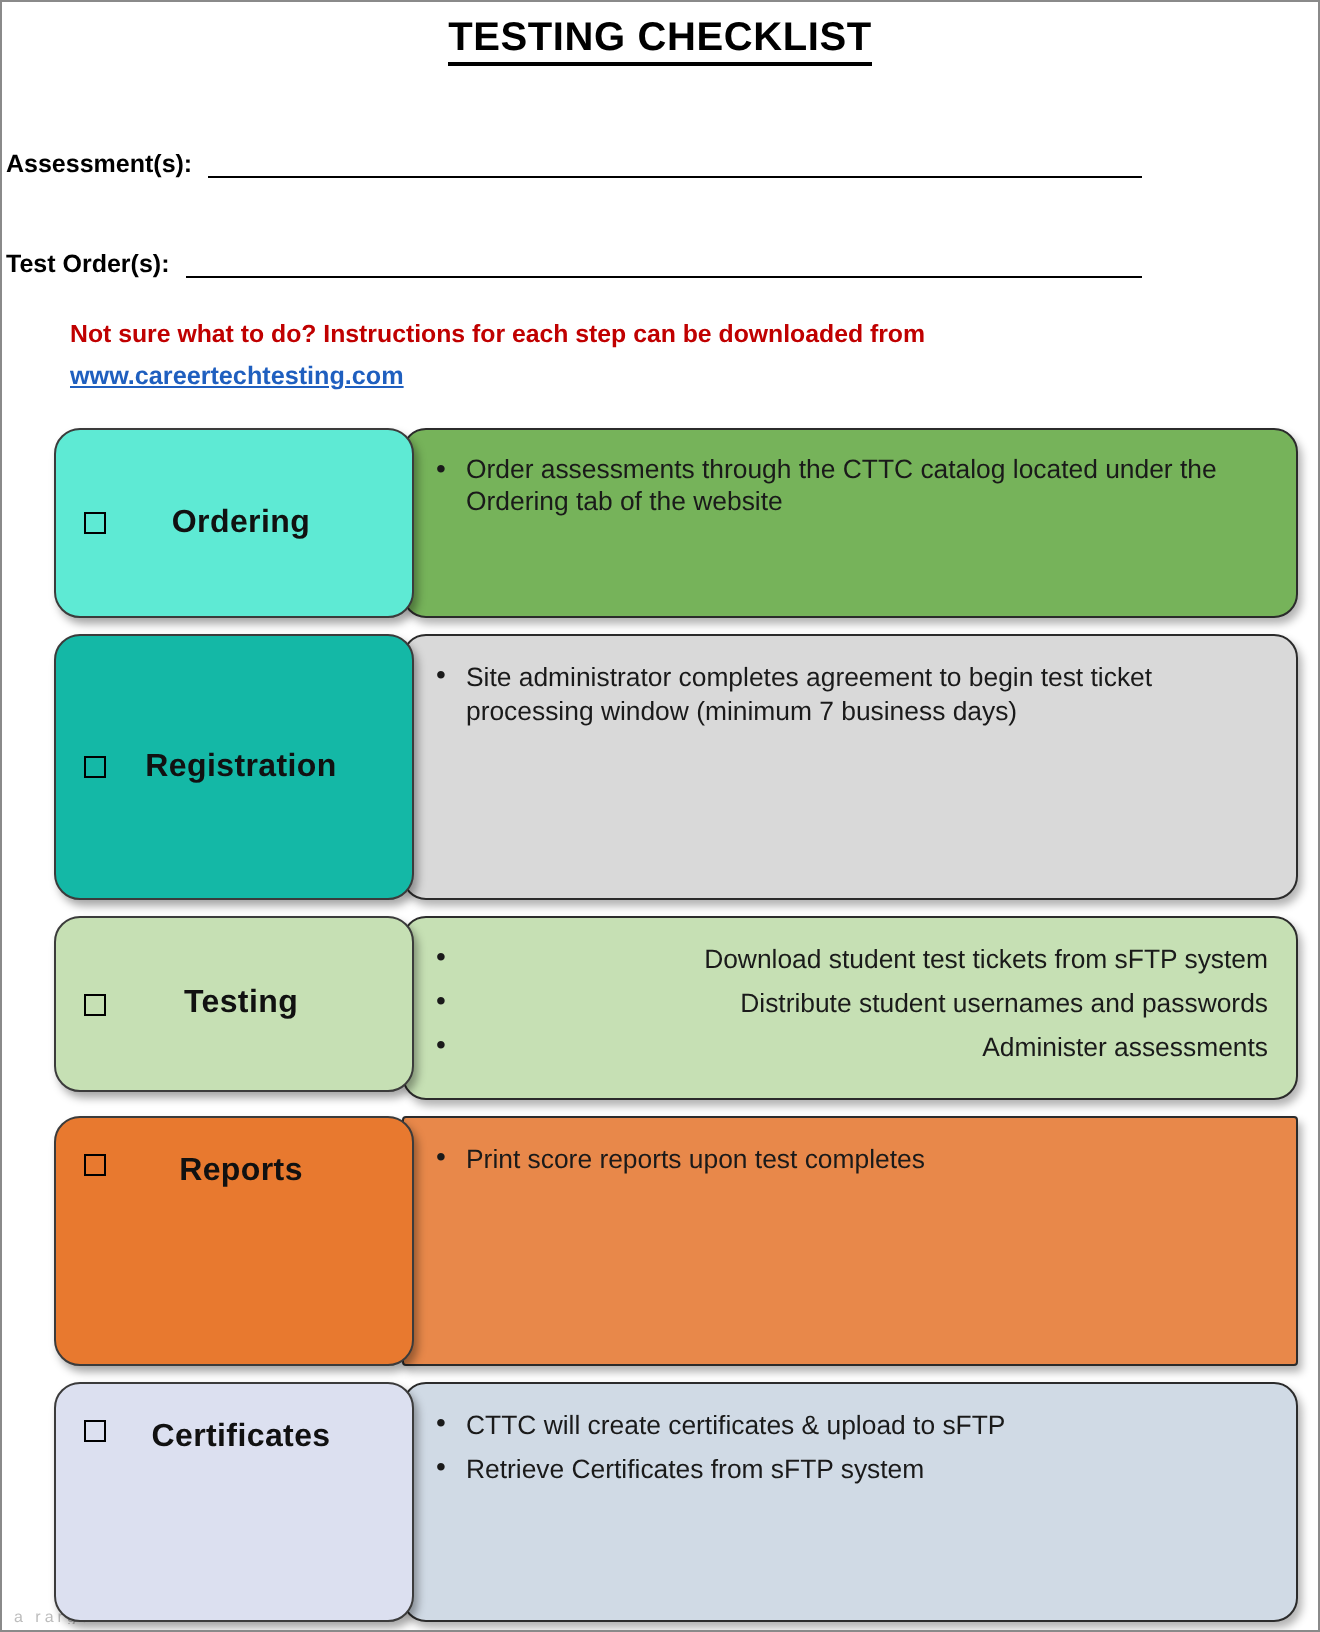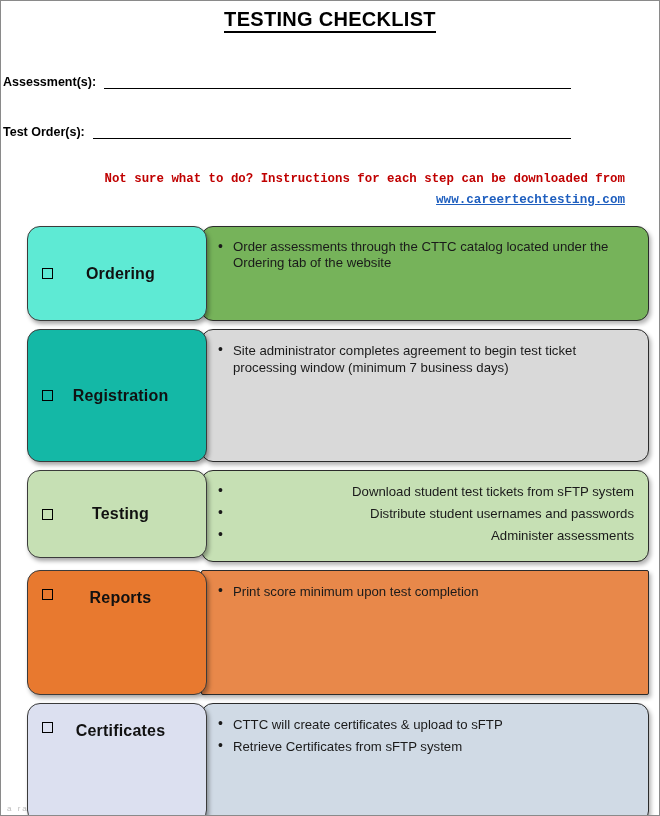--- a/index.html
+++ b/index.html
@@ -49,28 +49,27 @@
     line-height: 14px;
   }
   .field-line {
     flex: 1 1 auto;
     border-bottom: 1.4px solid #000;
     height: 13px;
     margin-left: 8px;
   }
 
   .notice {
-    margin-top: 32px;
-    text-align: right;
+    margin-top: 20px;
+    text-align: left;
     font-size: 12.4px;
     font-weight: bold;
     color: #C00000;
     line-height: 17px;
     padding: 0 34px;
-    font-family: Liberation Mono, monospace;
   }
   .notice-link {
     display: block;
     margin-top: 4px;
     font-size: 12.6px;
     font-weight: bold;
     color: #1F5FBF;
     text-decoration: underline;
   }
 
@@ -219,21 +218,21 @@
         </ul>
       </div>
     </div>
     <div class="row">
       <div class="label-box align-top" style="background: rgb(232, 121, 47); height: 125px; justify-content: flex-end;">
         <div class="checkbox"></div>
         <div class="label-text">Reports</div>
       </div>
       <div class="content-box square" style="background: rgb(232, 136, 74); height: 125px;">
         <ul class="bullets">
-          <li>Print score minimum upon test completion</li>
+          <li>Print score reports upon test completes</li>
         </ul>
       </div>
     </div>
     <div class="row">
       <div class="label-box align-top" style="background: rgb(220, 224, 240); height: 120px;">
         <div class="checkbox"></div>
         <div class="label-text">Certificates</div>
       </div>
       <div class="content-box rounded" style="background: rgb(208, 218, 229); height: 120px;">
         <ul class="bullets">

